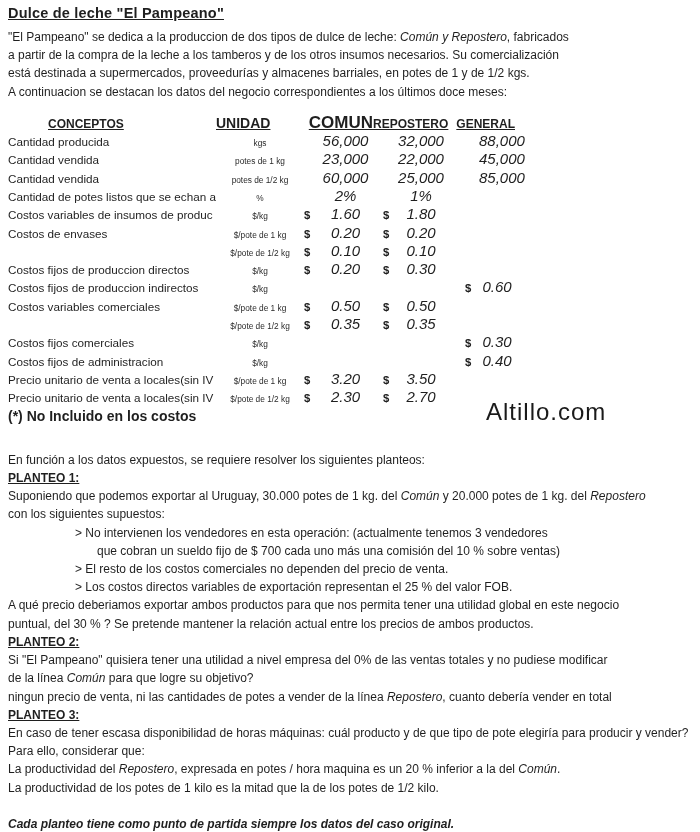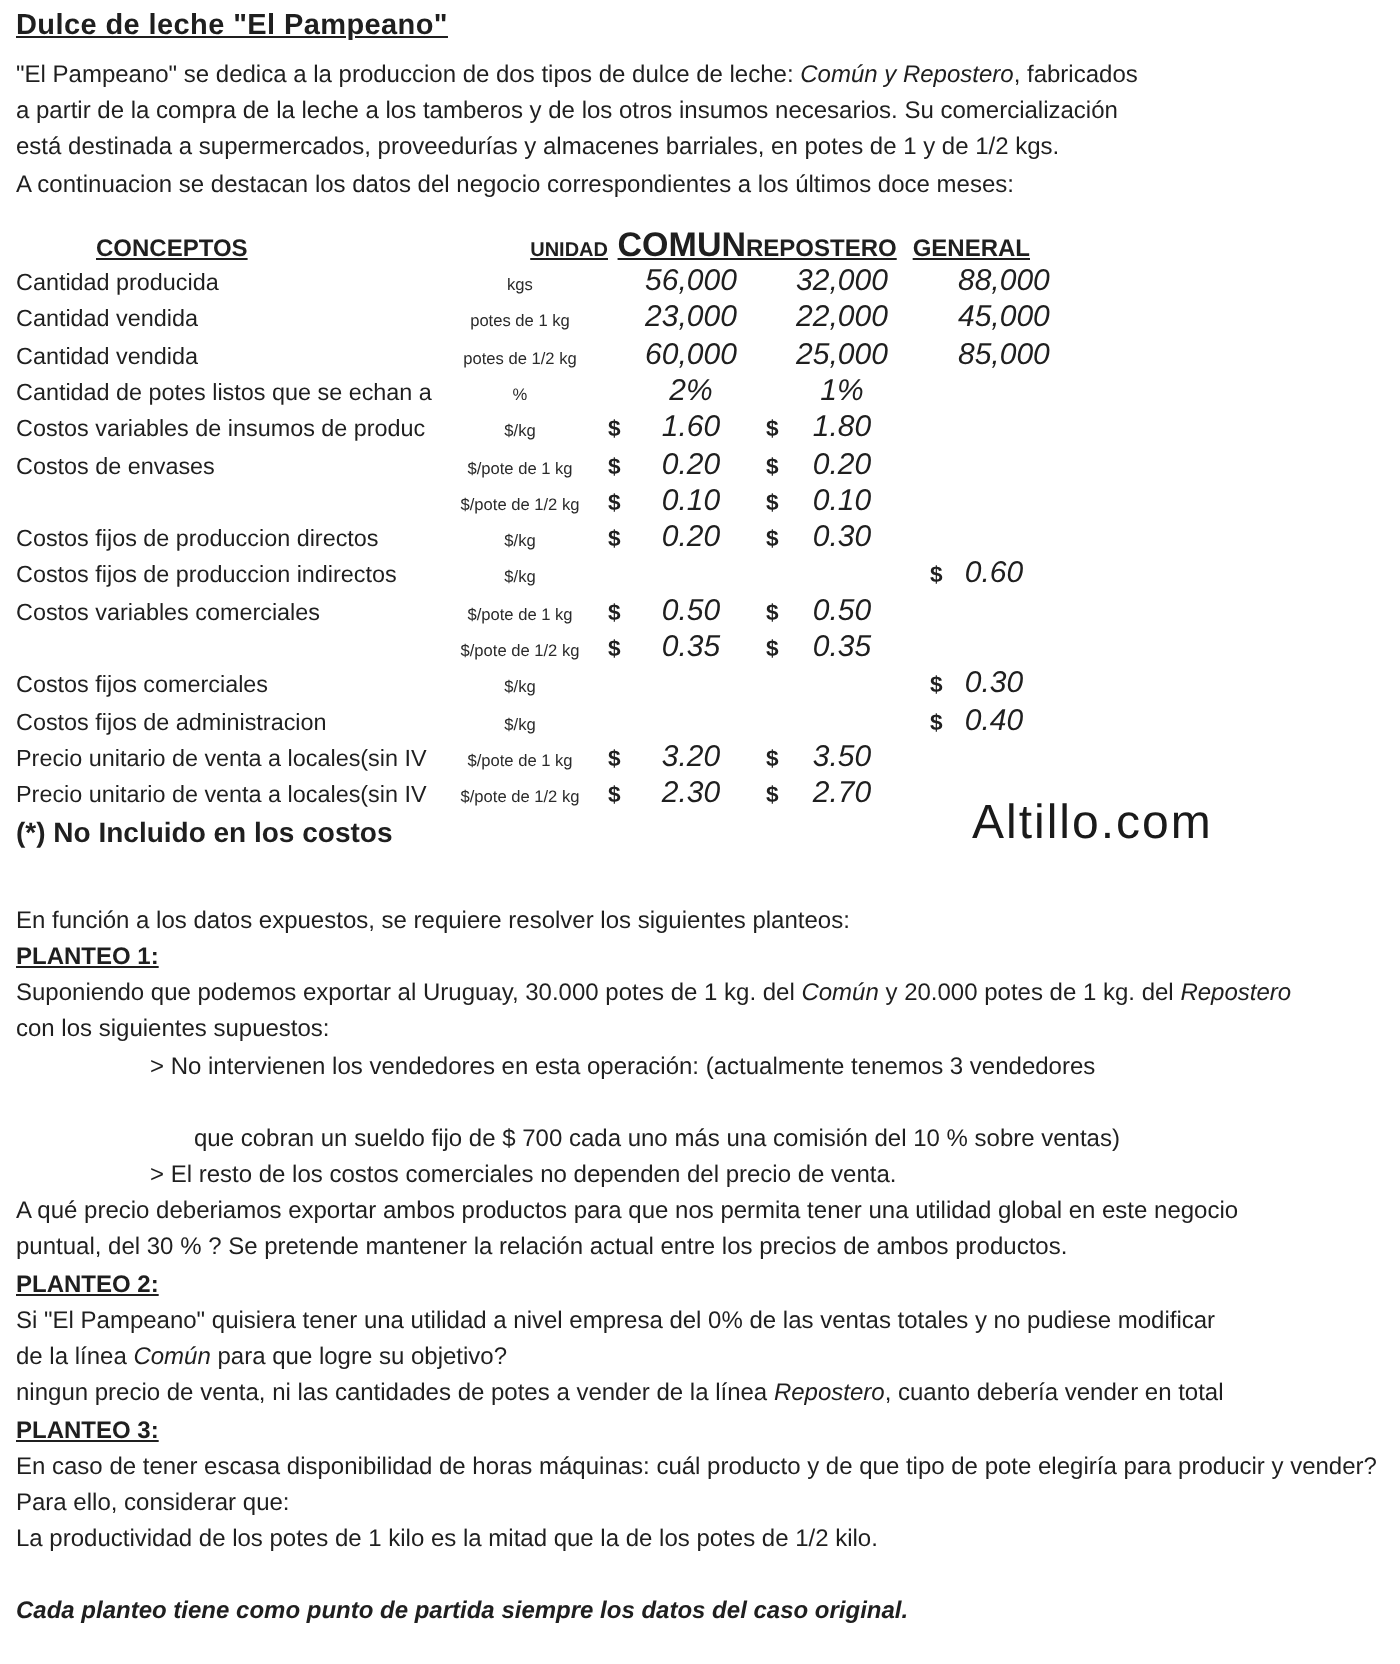--- a/index.html
+++ b/index.html
@@ -14,40 +14,40 @@
   .doc-title {
     font-size: 14.5px; font-weight: bold; text-decoration: underline;
     margin: 0 0 7px 0; letter-spacing: 0.2px;
   }
 
   .text-line { font-size: 12px; line-height: 18.2px; white-space: nowrap; }
   .it { font-style: italic; }
   .bd { font-weight: bold; }
   .heading { font-weight: bold; text-decoration: underline; }
   .indent1 { padding-left: 67px; }
-  .indent2 { padding-left: 89px; margin-top: 18px; }
+  .indent2 { padding-left: 89px; }
   .spacer { height: 18px; }
 
   .dtable { margin-top: 13px; }
   .trow {
     display: grid;
     grid-template-columns: 208px 88px 14px 55px 10px 14px 48px 20px 14px 36px;
     align-items: baseline;
     height: 18.3px;
     line-height: 18.3px;
   }
   .cell-label { font-size: 11.7px; white-space: nowrap; overflow: hidden; }
   .cell-unit  { font-size: 8.3px; text-align: center; white-space: nowrap; overflow: hidden; color: #2a2a2a; }
   .cell-sym   { font-size: 11.3px; font-weight: bold; text-align: left; }
   .cell-val   { font-size: 15px; text-align: center; white-space: nowrap; font-style: italic; }
   .cell-gap   { }
 
   .thead > div { font-weight: bold; text-decoration: underline; white-space: nowrap; }
   .h-conceptos { grid-column: 1; font-size: 12px; margin-left: 40px; }
-  .h-unidad    { grid-column: 2; font-size: 10px; text-align: right; }
+  .h-unidad    { grid-column: 2; font-size: 14px; text-align: left; }
   .h-comun     { grid-column: 3 / 5; font-size: 17px; text-align: right; }
   .h-repostero { grid-column: 5 / 8; font-size: 12px; text-align: right; }
   .h-general   { grid-column: 8 / 11; font-size: 12px; text-align: right; }
 
   .footnote { font-size: 14px; font-weight: bold; line-height: 18.3px; }
 
   .watermark {
     position: absolute; left: 486px; top: 398px;
     font-size: 24px; font-weight: normal; color: #1a1a1a;
     letter-spacing: 1px; white-space: nowrap;
@@ -265,27 +265,29 @@
   <div class="watermark">Altillo.com</div>
 
   <div id="blocks" class="blocks">
       <div class="text-line"><span>En función a los datos expuestos, se requiere resolver los siguientes planteos:</span></div>
       <div class="text-line heading">PLANTEO 1:</div>
       <div class="text-line"><span>Suponiendo que podemos exportar al Uruguay, 30.000 potes de 1 kg. del </span><span class="it">Común</span><span> y 20.000 potes de 1 kg. del </span><span class="it">Repostero</span></div>
       <div class="text-line"><span>con los siguientes supuestos:</span></div>
       <div class="text-line indent1"><span>&gt; No intervienen los vendedores en esta operación: (actualmente tenemos 3 vendedores</span></div>
       <div class="text-line indent2"><span>que cobran un sueldo fijo de $ 700 cada uno más una comisión del 10 % sobre ventas)</span></div>
       <div class="text-line indent1"><span>&gt; El resto de los costos comerciales no dependen del precio de venta.</span></div>
+      <div class="text-line indent1"><span>&gt; Los costos directos variables de exportación representan el 25 % del valor FOB.</span></div>
       <div class="text-line"><span>A qué precio deberiamos exportar ambos productos para que nos permita tener una utilidad global en este negocio</span></div>
       <div class="text-line"><span>puntual, del 30 % ? Se pretende mantener la relación actual entre los precios de ambos productos.</span></div>
       <div class="text-line heading">PLANTEO 2:</div>
       <div class="text-line"><span>Si "El Pampeano" quisiera tener una utilidad a nivel empresa del 0% de las ventas totales y no pudiese modificar</span></div>
       <div class="text-line"><span>de la línea </span><span class="it">Común</span><span> para que logre su objetivo?</span></div>
       <div class="text-line"><span>ningun precio de venta, ni las cantidades de potes a vender de la línea </span><span class="it">Repostero</span><span>, cuanto debería vender en total</span></div>
       <div class="text-line heading">PLANTEO 3:</div>
       <div class="text-line"><span>En caso de tener escasa disponibilidad de horas máquinas: cuál producto y de que tipo de pote elegiría para producir y vender?</span></div>
       <div class="text-line"><span>Para ello, considerar que:</span></div>
+      <div class="text-line"><span>La productividad del </span><span class="it">Repostero</span><span>, expresada en potes / hora maquina es un 20 % inferior a la del </span><span class="it">Común</span><span>.</span></div>
       <div class="text-line"><span>La productividad de los potes de 1 kilo es la mitad que la de los potes de 1/2 kilo.</span></div>
       <div class="spacer"></div>
       <div class="text-line"><span class="it bd">Cada planteo tiene como punto de partida siempre los datos del caso original.</span></div>
     </div>
 
 </div>
 
 </body></html>

